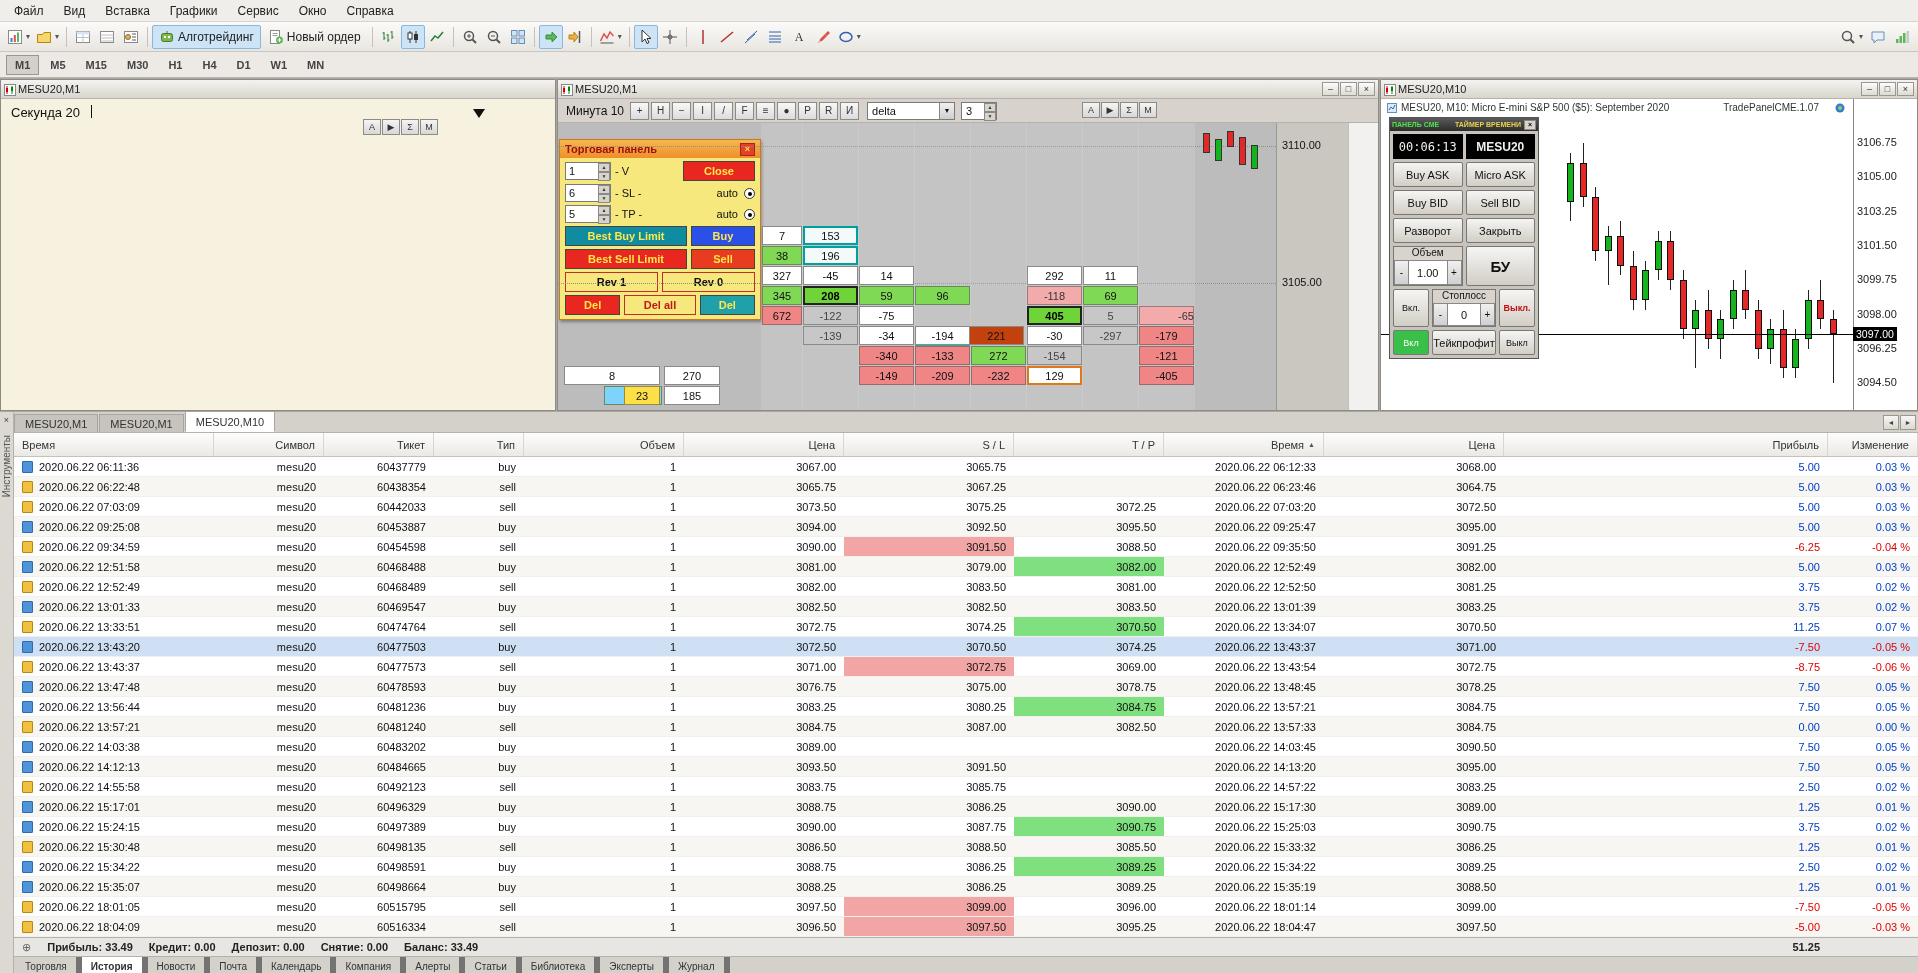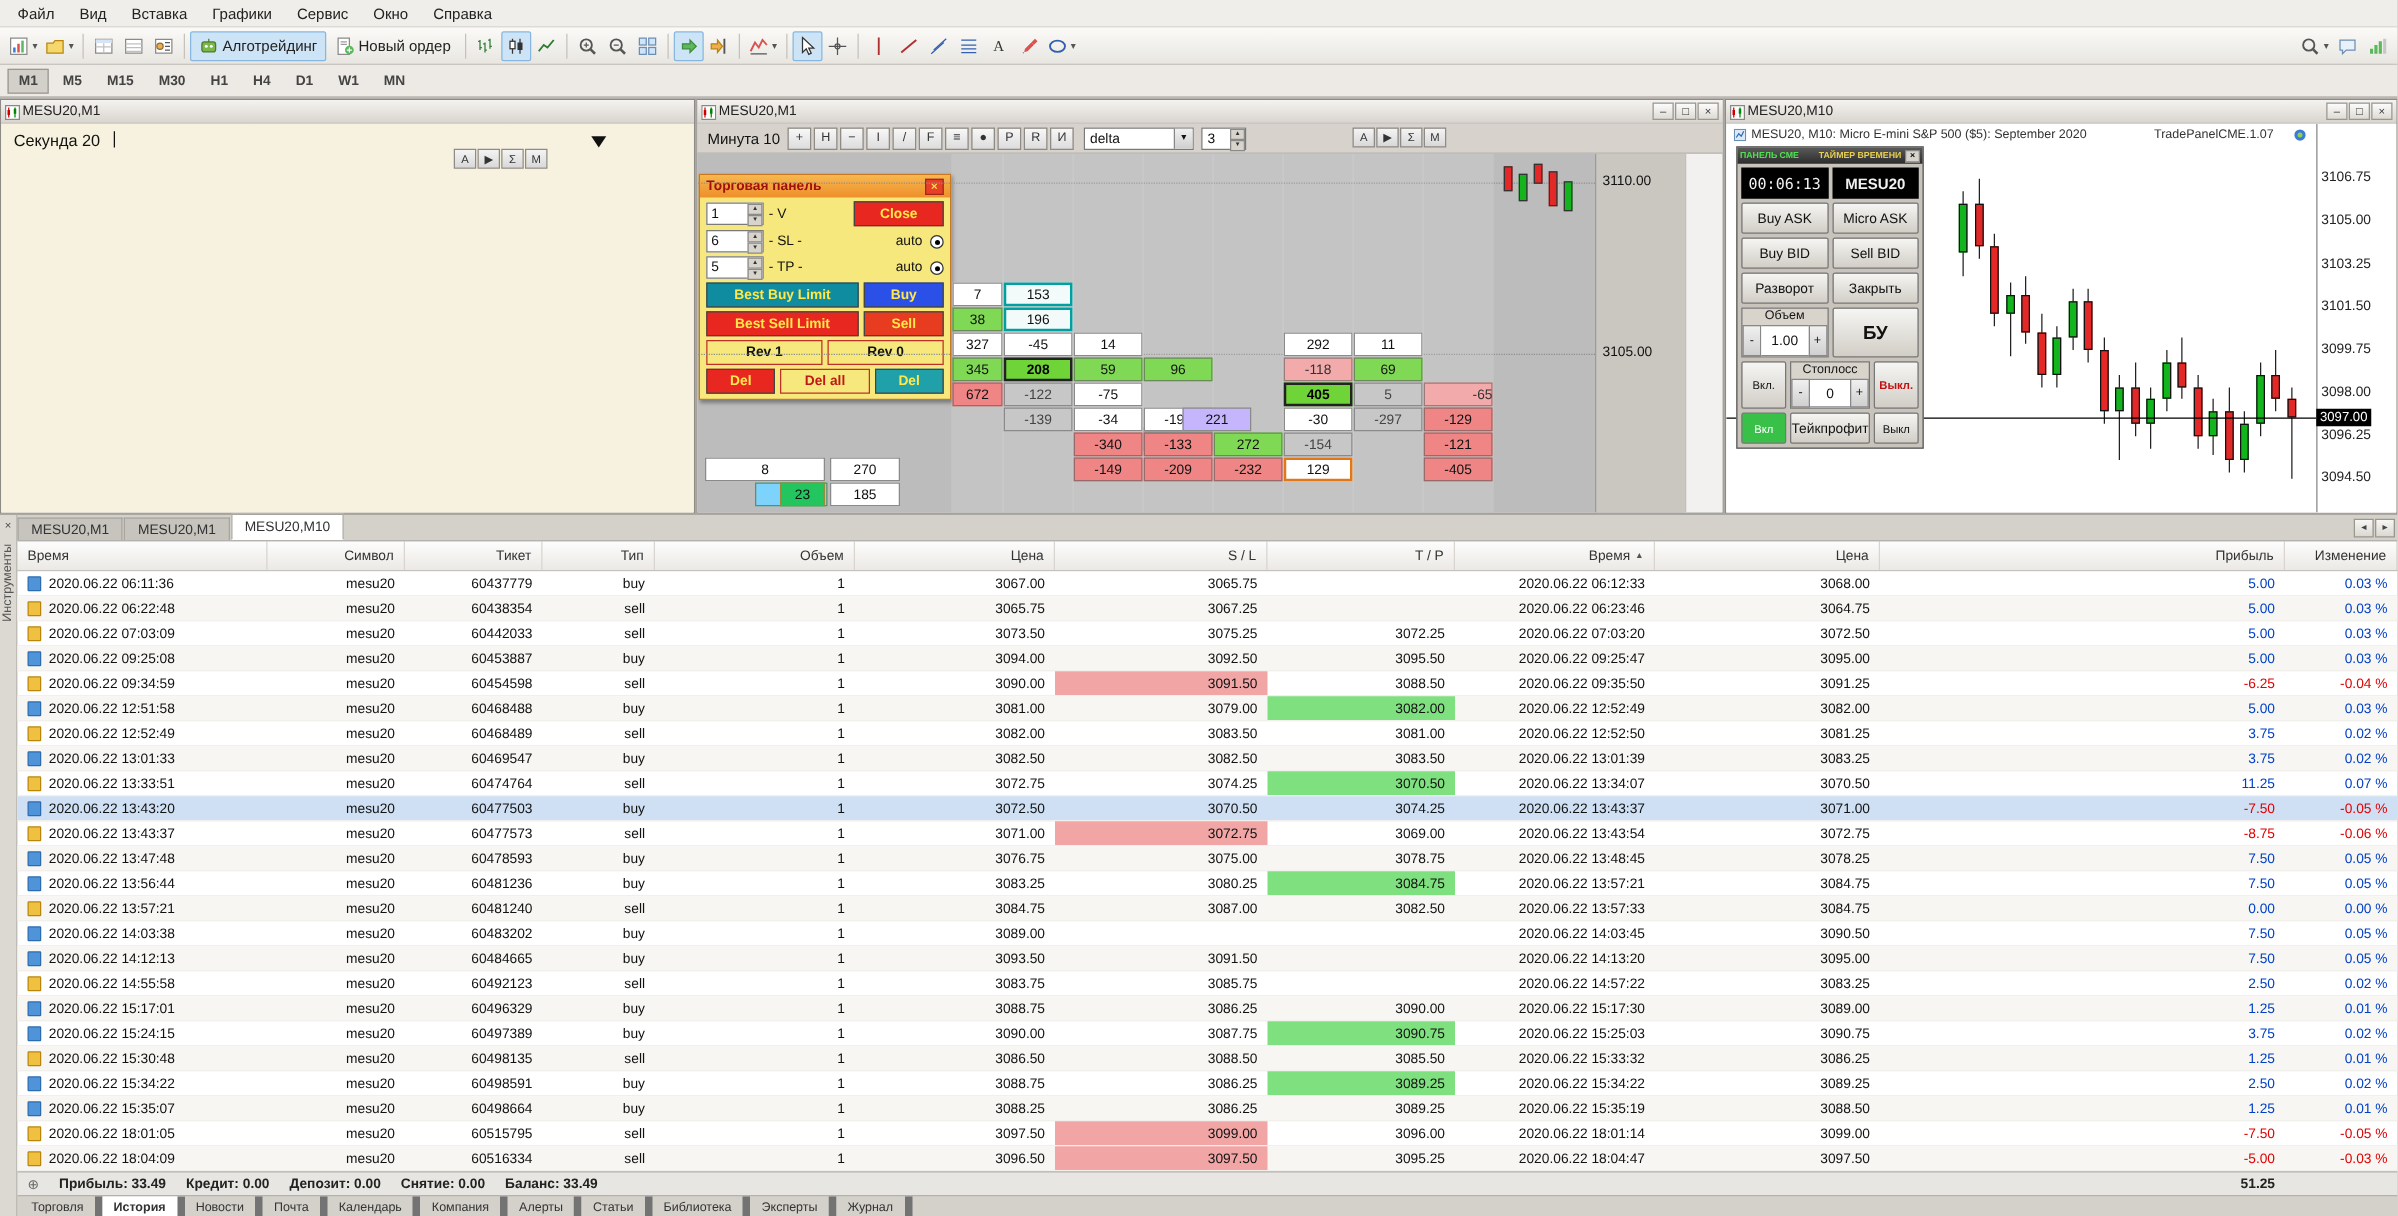--- a/index.html
+++ b/index.html
@@ -599,43 +599,43 @@
           <div class="cell" style="left: 301px; top: 203px; width: 55px; background: rgb(255, 255, 255); color: rgb(17, 17, 17); border: 1px solid rgb(138, 138, 138);">-34</div>
           <div class="cell" style="left: 301px; top: 223px; width: 55px; background: rgb(239, 133, 133); color: rgb(17, 17, 17); border: 1px solid rgb(154, 106, 106);">-340</div>
           <div class="cell" style="left: 301px; top: 243px; width: 55px; background: rgb(239, 133, 133); color: rgb(17, 17, 17); border: 1px solid rgb(154, 106, 106);">-149</div>
           <div class="band" style="left: 356px; width: 57px;"></div>
           <div class="cell" style="left: 357px; top: 163px; width: 55px; background: rgb(128, 217, 85); color: rgb(17, 17, 17); border: 1px solid rgb(106, 138, 90);">96</div>
           <div class="cell" style="left: 357px; top: 183px; width: 55px; background: #14b8a6; color: rgb(17, 17, 17); border: 1px solid rgb(138, 138, 138); margin-top: 36px;">57</div>
           <div class="cell" style="left: 357px; top: 203px; width: 55px; background: rgb(255, 255, 255); color: rgb(17, 17, 17); border: 1px solid rgb(138, 138, 138);">-194</div>
           <div class="cell" style="left: 357px; top: 223px; width: 55px; background: rgb(239, 133, 133); color: rgb(17, 17, 17); border: 1px solid rgb(154, 106, 106);">-133</div>
           <div class="cell" style="left: 357px; top: 243px; width: 55px; background: rgb(239, 133, 133); color: rgb(17, 17, 17); border: 1px solid rgb(154, 106, 106);">-209</div>
           <div class="band" style="left: 412px; width: 57px;"></div>
-          <div class="cell" style="left: 388px; top: 203px; width: 55px; background: #c4b5fd; color: rgb(17, 17, 17); border: 1px solid rgb(138, 138, 138);">221</div>
+          <div class="cell" style="left: 411px; top: 203px; width: 55px; background: #c2410c; color: rgb(17, 17, 17); border: 1px solid rgb(138, 138, 138);">221</div>
           <div class="cell" style="left: 413px; top: 223px; width: 55px; background: rgb(128, 217, 85); color: rgb(17, 17, 17); border: 1px solid rgb(106, 138, 90);">272</div>
           <div class="cell" style="left: 413px; top: 243px; width: 55px; background: rgb(239, 133, 133); color: rgb(17, 17, 17); border: 1px solid rgb(154, 106, 106);">-232</div>
           <div class="band" style="left: 468px; width: 57px;"></div>
           <div class="cell" style="left: 469px; top: 143px; width: 55px; background: rgb(255, 255, 255); color: rgb(17, 17, 17); border: 1px solid rgb(138, 138, 138);">292</div>
           <div class="cell" style="left: 469px; top: 163px; width: 55px; background: rgb(243, 170, 170); color: rgb(51, 51, 51); border: 1px solid rgb(154, 122, 122);">-118</div>
           <div class="cell" style="left: 469px; top: 183px; width: 55px; background: rgb(111, 212, 56); color: rgb(0, 0, 0); border: 2px solid rgb(34, 34, 34); font-weight: bold;">405</div>
           <div class="cell" style="left: 469px; top: 203px; width: 55px; background: rgb(255, 255, 255); color: rgb(17, 17, 17); border: 1px solid rgb(138, 138, 138);">-30</div>
           <div class="cell" style="left: 469px; top: 223px; width: 55px; background: rgb(199, 199, 199); color: rgb(68, 68, 68); border: 1px solid rgb(138, 138, 138);">-154</div>
           <div class="cell" style="left: 469px; top: 243px; width: 55px; background: rgb(255, 255, 255); color: rgb(17, 17, 17); border: 2px solid rgb(224, 120, 24);">129</div>
           <div class="band" style="left: 524px; width: 57px;"></div>
           <div class="cell" style="left: 525px; top: 143px; width: 55px; background: rgb(255, 255, 255); color: rgb(17, 17, 17); border: 1px solid rgb(138, 138, 138);">11</div>
           <div class="cell" style="left: 525px; top: 163px; width: 55px; background: rgb(128, 217, 85); color: rgb(17, 17, 17); border: 1px solid rgb(106, 138, 90);">69</div>
           <div class="cell" style="left: 525px; top: 183px; width: 55px; background: rgb(199, 199, 199); color: rgb(68, 68, 68); border: 1px solid rgb(138, 138, 138);">5</div>
           <div class="cell" style="left: 525px; top: 203px; width: 55px; background: rgb(199, 199, 199); color: rgb(68, 68, 68); border: 1px solid rgb(138, 138, 138);">-297</div>
           <div class="band" style="left: 580px; width: 57px;"></div>
           <div class="cell" style="left: 581px; top: 183px; width: 55px; background: rgb(243, 170, 170); color: rgb(51, 51, 51); border: 1px solid rgb(154, 122, 122); padding-left: 39px;">-65</div>
-          <div class="cell" style="left: 581px; top: 203px; width: 55px; background: rgb(239, 133, 133); color: rgb(17, 17, 17); border: 1px solid rgb(154, 106, 106);">-129</div>
+          <div class="cell" style="left: 581px; top: 203px; width: 55px; background: rgb(239, 133, 133); color: rgb(17, 17, 17); border: 1px solid rgb(154, 106, 106);">-179</div>
           <div class="cell" style="left: 581px; top: 223px; width: 55px; background: rgb(239, 133, 133); color: rgb(17, 17, 17); border: 1px solid rgb(154, 106, 106);">-121</div>
           <div class="cell" style="left: 581px; top: 243px; width: 55px; background: rgb(239, 133, 133); color: rgb(17, 17, 17); border: 1px solid rgb(154, 106, 106);">-405</div>
           <div class="cell" style="left: 6px; top: 243px; width: 96px; background: rgb(255, 255, 255); color: rgb(17, 17, 17); border: 1px solid rgb(138, 138, 138);">8</div>
           <div class="cell" style="left: 6px; top: 263px; width: 58px; background: #7dd3fc; color: rgb(17, 17, 17); border: 1px solid rgb(106, 138, 90); margin-left: 40px;">309</div>
-          <div class="cell" style="left: 66px; top: 263px; width: 36px; background: #22c55e; color: rgb(17, 17, 17); border: 1px solid rgb(154, 138, 58);">23</div>
+          <div class="cell" style="left: 66px; top: 263px; width: 36px; background: #fde047; color: rgb(17, 17, 17); border: 1px solid rgb(154, 138, 58);">23</div>
           <div class="cell" style="left: 106px; top: 243px; width: 56px; background: rgb(255, 255, 255); color: rgb(17, 17, 17); border: 1px solid rgb(138, 138, 138);">270</div>
           <div class="cell" style="left: 106px; top: 263px; width: 56px; background: rgb(255, 255, 255); color: rgb(17, 17, 17); border: 1px solid rgb(138, 138, 138);">185</div>
           <div class="mcandle" style="left: 645px; top: 10px; height: 20px; background: rgb(228, 40, 40);"></div>
           <div class="mcandle" style="left: 657px; top: 16px; height: 22px; background: rgb(20, 180, 30);"></div>
           <div class="mcandle" style="left: 669px; top: 8px; height: 16px; background: rgb(228, 40, 40);"></div>
           <div class="mcandle" style="left: 681px; top: 14px; height: 28px; background: rgb(228, 40, 40);"></div>
           <div class="mcandle" style="left: 693px; top: 22px; height: 24px; background: rgb(20, 180, 30);"></div>
         </div>
     </div>
 

